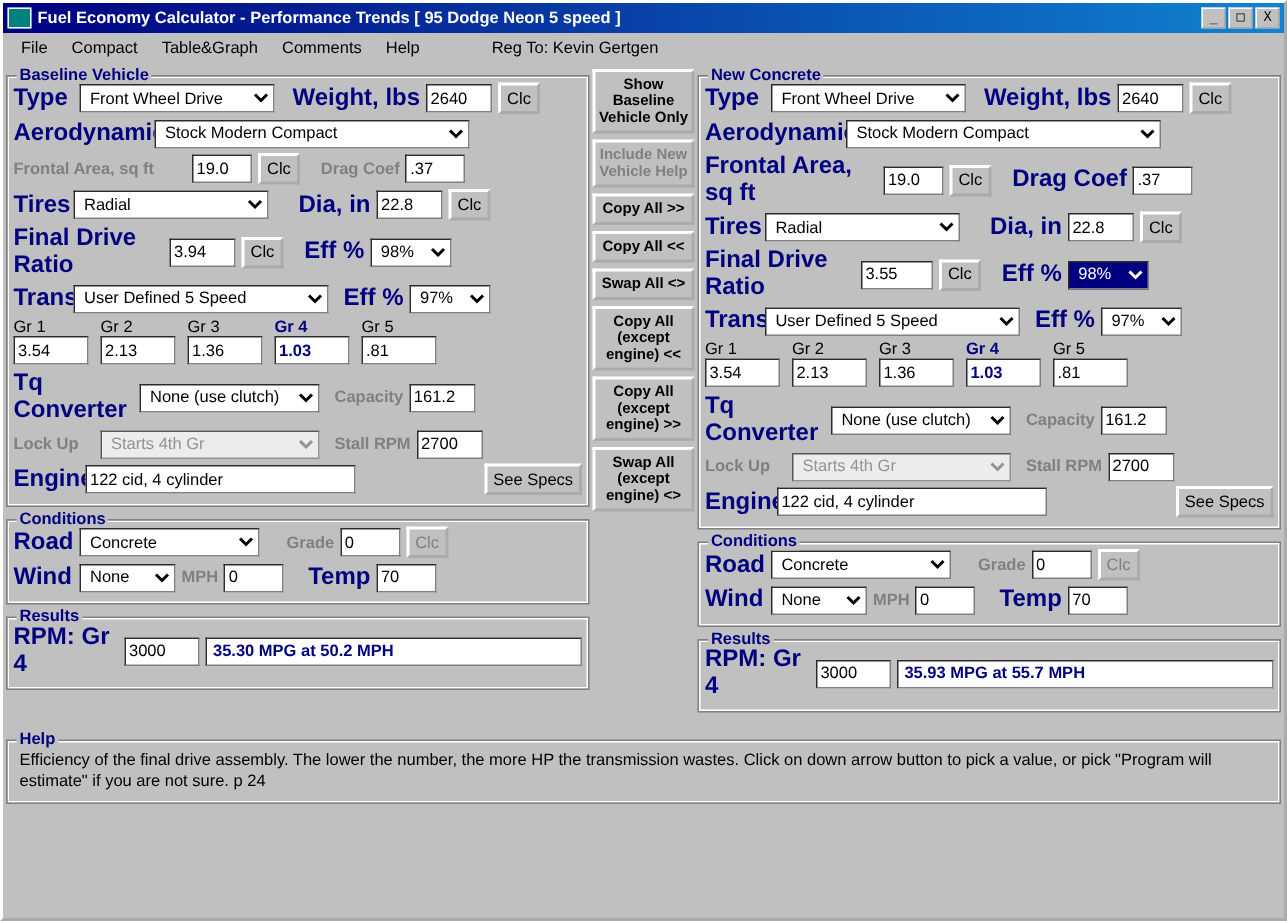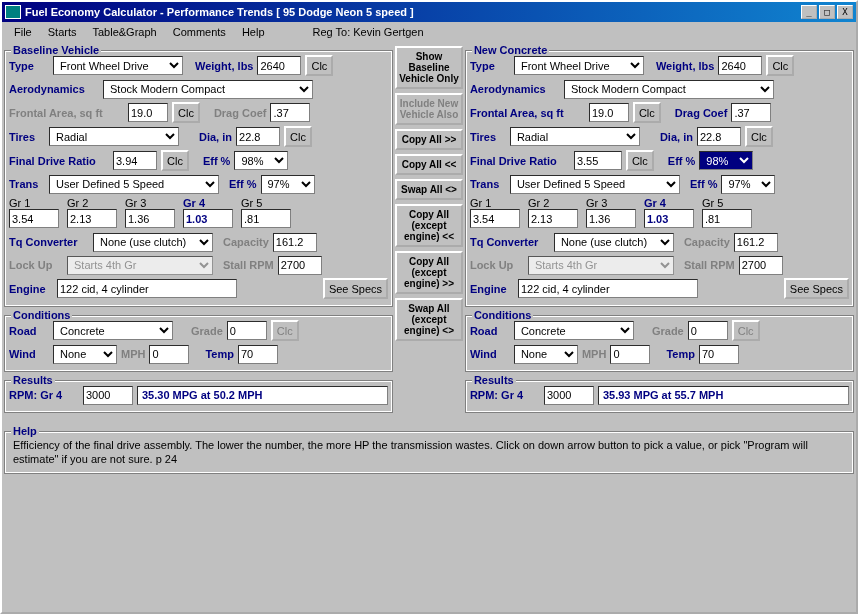--- a/index.html
+++ b/index.html
@@ -13,21 +13,21 @@
 .menubar { display: flex; background: #c0c0c0; padding: 2px 4px; font-size: 11px; gap: 0; }
 .menu-item { padding: 2px 8px; cursor: pointer; }
 .menu-reg { margin-left: 40px; padding: 2px 0; }
 .content { flex: 1; display: flex; flex-direction: column; padding: 2px; gap: 16px; overflow: hidden; }
 .top-row { display: flex; gap: 2px; }
 .panel-col { width: 390px; display: flex; flex-direction: column; gap: 2px; }
 .panel-mid { width: 68px; display: flex; flex-direction: column; gap: 4px; padding-top: 2px; }
 .fieldset { border: 1px solid #808080; box-shadow: inset -1px -1px 0 #fff, inset 1px 1px 0 #fff; margin-top: 6px; padding: 4px; position: relative; }
 .legend { position: absolute; top: -7px; left: 6px; background: #c0c0c0; padding: 0 2px; font-weight: bold; color: #000080; font-size: 11px; }
 .row { display: flex; align-items: center; gap: 4px; margin-bottom: 3px; min-height: 20px; }
-.lbl { font-weight: bold; color: #000080; font-size: 11px; }
+.lbl { font-weight: bold; color: #000080; font-size: 16px; }
 .lbl-dis { font-weight: bold; color: #808080; font-size: 11px; }
 select, input[type="text"] { font-family: "MS Sans Serif", Arial, sans-serif; font-size: 11px; background: #fff; border: 1px inset #808080; padding: 1px 2px; height: 19px; }
 .sel-highlight { background: #000080; color: #fff; }
 .btn { background: #c0c0c0; border: 2px outset #fff; font-family: "MS Sans Serif", Arial, sans-serif; font-size: 11px; padding: 2px 4px; cursor: pointer; text-align: right; min-height: 21px; }
 .mid-btn { background: #c0c0c0; border: 2px outset #fff; font-size: 10px; font-weight: bold; padding: 3px 2px; text-align: center; cursor: pointer; line-height: 1.1; }
 .results-box { background: #fff; border: 1px inset #808080; padding: 2px 4px; font-weight: bold; color: #000080; height: 19px; display: flex; align-items: center; }
 .help-text { font-size: 11px; padding: 2px 4px; line-height: 1.3; }
 .gr-row { display: flex; gap: 8px; }
 .gr-col { display: flex; flex-direction: column; width: 50px; }
 .gr-lbl { font-size: 11px; color: #000; }
@@ -43,21 +43,21 @@
     <div class="titlebar-text">Fuel Economy Calculator - Performance Trends    [ 95 Dodge Neon 5 speed ]</div>
     <div class="titlebar-btns">
       <div class="titlebar-btn">_</div>
       <div class="titlebar-btn">□</div>
       <div class="titlebar-btn">X</div>
     </div>
   </div>
 
   <div class="menubar">
     <span class="menu-item">File</span>
-    <span class="menu-item">Starts</span>
+    <span class="menu-item">Compact</span>
     <span class="menu-item">Table&amp;Graph</span>
     <span class="menu-item">Comments</span>
     <span class="menu-item">Help</span>
     <span class="menu-reg">Reg To: Kevin Gertgen</span>
   </div>
 
   <div class="content">
     <div class="top-row">
 
       <div class="panel-col">
@@ -166,21 +166,21 @@
           <div class="row">
             <span class="lbl" style="width:70px">RPM: Gr 4</span>
             <input type="text" style="width: 50px;" value="3000">
             <div class="results-box" style="flex:1">35.30 MPG  at 50.2 MPH</div>
           </div>
         </div>
       </div>
 
       <div class="panel-mid">
         <div class="mid-btn"><span>Show Baseline Vehicle Only</span></div>
-        <div class="mid-btn" style="color:#808080"><span>Include New Vehicle Also</span></div>
+        <div class="mid-btn" style="color:#808080"><span>Include New Vehicle Help</span></div>
         <div class="mid-btn"><span>Copy All &gt;&gt;</span></div>
         <div class="mid-btn"><span>Copy All &lt;&lt;</span></div>
         <div class="mid-btn"><span>Swap All &lt;&gt;</span></div>
         <div class="mid-btn"><span>Copy All (except engine) &lt;&lt;</span></div>
         <div class="mid-btn"><span>Copy All (except engine) &gt;&gt;</span></div>
         <div class="mid-btn"><span>Swap All (except engine) &lt;&gt;</span></div>
       </div>
 
       <div class="panel-col">
         <div class="fieldset">

